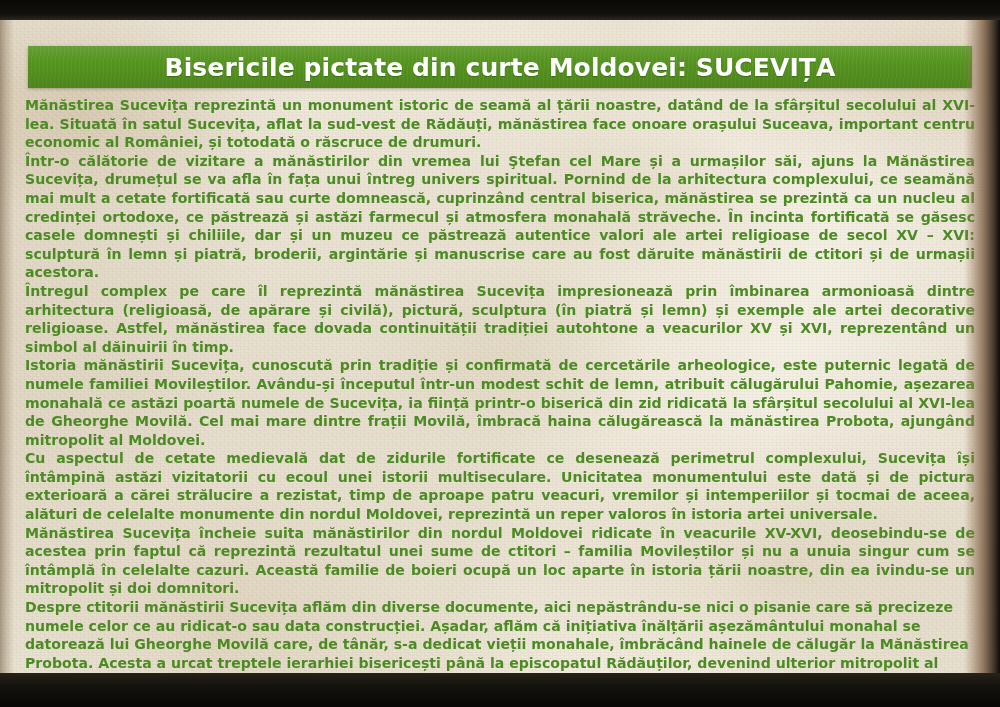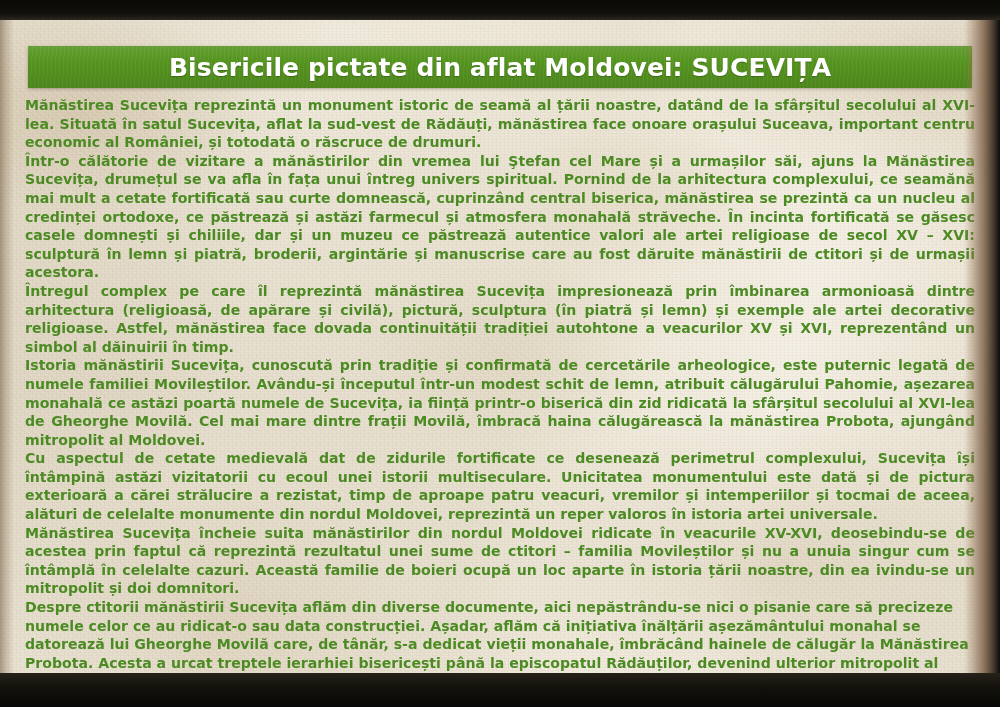--- a/index.html
+++ b/index.html
@@ -154,21 +154,21 @@
 <body>
 
 <div id="poster">
 
   <div id="paper-texture"></div>
   <div id="paper-grain"></div>
 
   <div id="content">
 
     <div id="title-band">
-      <span id="title-text">Bisericile pictate din aflat Moldovei: SUCEVIȚA</span>
+      <span id="title-text">Bisericile pictate din curte Moldovei: SUCEVIȚA</span>
     </div>
 
     <div id="body-text">
       <p>Mănăstirea Sucevița reprezintă un monument istoric de seamă al țării noastre, datând de la sfârșitul secolului al XVI-lea. Situată în satul Sucevița, aflat la sud-vest de Rădăuți, mănăstirea face onoare orașului Suceava, important centru economic al României, și totodată o răscruce de drumuri.</p>
       <p>Într-o călătorie de vizitare a mănăstirilor din vremea lui Ştefan cel Mare și a urmașilor săi, ajuns la Mănăstirea Sucevița, drumețul se va afla în fața unui întreg univers spiritual.  Pornind de la arhitectura complexului, ce seamănă mai mult a cetate fortificată sau curte domnească, cuprinzând central biserica, mănăstirea se prezintă ca un nucleu al credinței ortodoxe, ce păstrează și astăzi farmecul și atmosfera monahală străveche. În incinta fortificată se găsesc casele domnești și chiliile, dar și un muzeu ce păstrează autentice valori ale artei religioase de secol XV – XVI: sculptură în lemn și piatră, broderii, argintărie și manuscrise care au fost dăruite mănăstirii de ctitori și de urmașii acestora.</p>
       <p>Întregul complex pe care îl reprezintă mănăstirea Sucevița impresionează prin îmbinarea armonioasă dintre arhitectura (religioasă, de apărare și civilă), pictură, sculptura (în piatră și lemn) și exemple ale artei decorative religioase.  Astfel, mănăstirea face dovada continuității tradiției autohtone a veacurilor XV și XVI, reprezentând un simbol al dăinuirii în timp.</p>
       <p>Istoria mănăstirii Sucevița, cunoscută prin tradiție și confirmată de cercetările arheologice, este puternic legată de numele familiei Movileștilor. Avându-și începutul într-un modest schit de lemn, atribuit călugărului Pahomie, așezarea monahală ce astăzi poartă numele de Sucevița, ia ființă printr-o biserică din zid ridicată la sfârșitul secolului al XVI-lea de Gheorghe Movilă. Cel mai mare dintre frații Movilă, îmbracă haina călugărească la mănăstirea Probota, ajungând mitropolit al Moldovei.</p>
       <p>Cu aspectul de cetate medievală dat de zidurile fortificate ce desenează perimetrul complexului, Sucevița își întâmpină astăzi vizitatorii cu ecoul unei istorii multiseculare. Unicitatea monumentului este dată și de pictura exterioară a cărei strălucire a rezistat, timp de aproape patru veacuri, vremilor și intemperiilor și tocmai de aceea, alături de celelalte monumente din nordul Moldovei, reprezintă un reper valoros în istoria artei universale.</p>
       <p>Mănăstirea Sucevița încheie suita mănăstirilor din nordul Moldovei ridicate în veacurile XV-XVI, deosebindu-se de acestea prin faptul că reprezintă rezultatul unei sume de ctitori – familia Movileștilor și nu a unuia singur cum se întâmplă în celelalte cazuri. Această familie de boieri ocupă un loc aparte în istoria țării noastre, din ea ivindu-se un mitropolit și doi domnitori.</p>
       <p class="last-natural">Despre ctitorii mănăstirii Sucevița aflăm din diverse documente, aici nepăstrându-se nici o pisanie care să precizeze numele celor ce au ridicat-o sau data construcției. Așadar, aflăm că inițiativa înălțării așezământului monahal se datorează lui Gheorghe Movilă care, de tânăr, s-a dedicat vieții monahale, îmbrăcând hainele de călugăr la Mănăstirea Probota. Acesta a urcat treptele ierarhiei bisericești până la episcopatul Rădăuților, devenind ulterior mitropolit al Moldovei. Perioada sihăstriei de călugări a fost organizată în jurul unei biserici de lemn, ridicată la începutul secolului al XIV-lea, locul acesteia fiind amintit astăzi de o cruce (pe locul Sfântului Altar) pe muntele Furcoi din fața actualei mănăstiri.</p>

